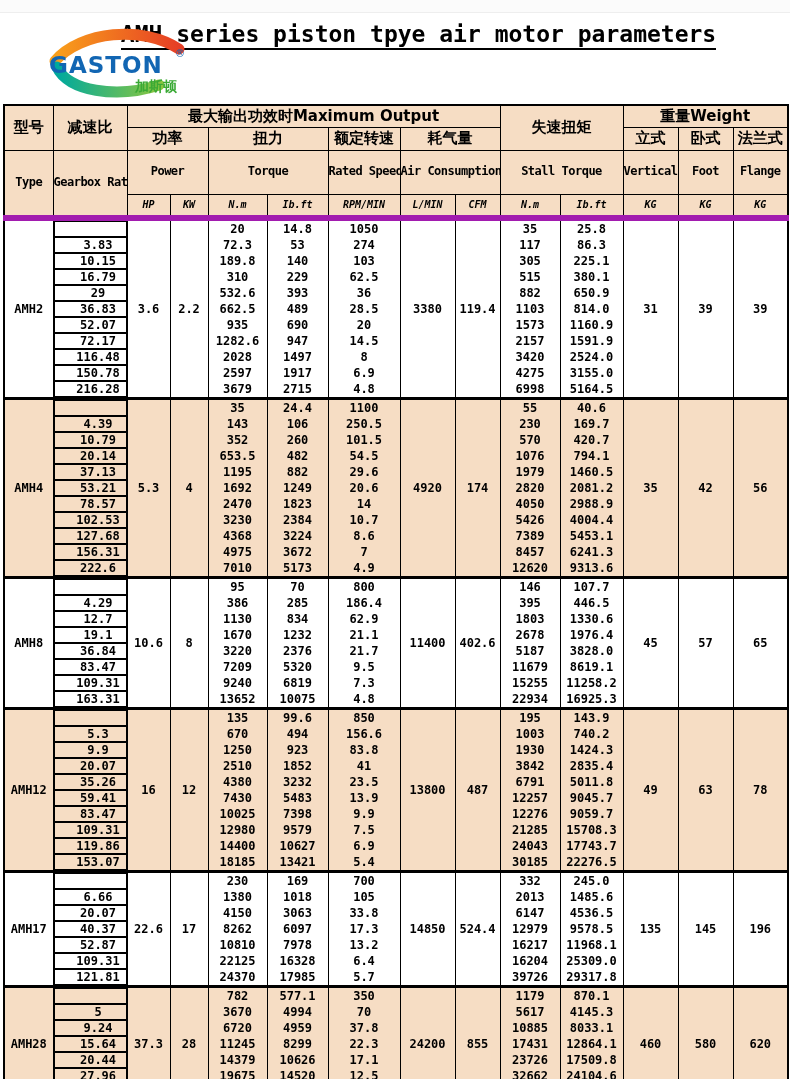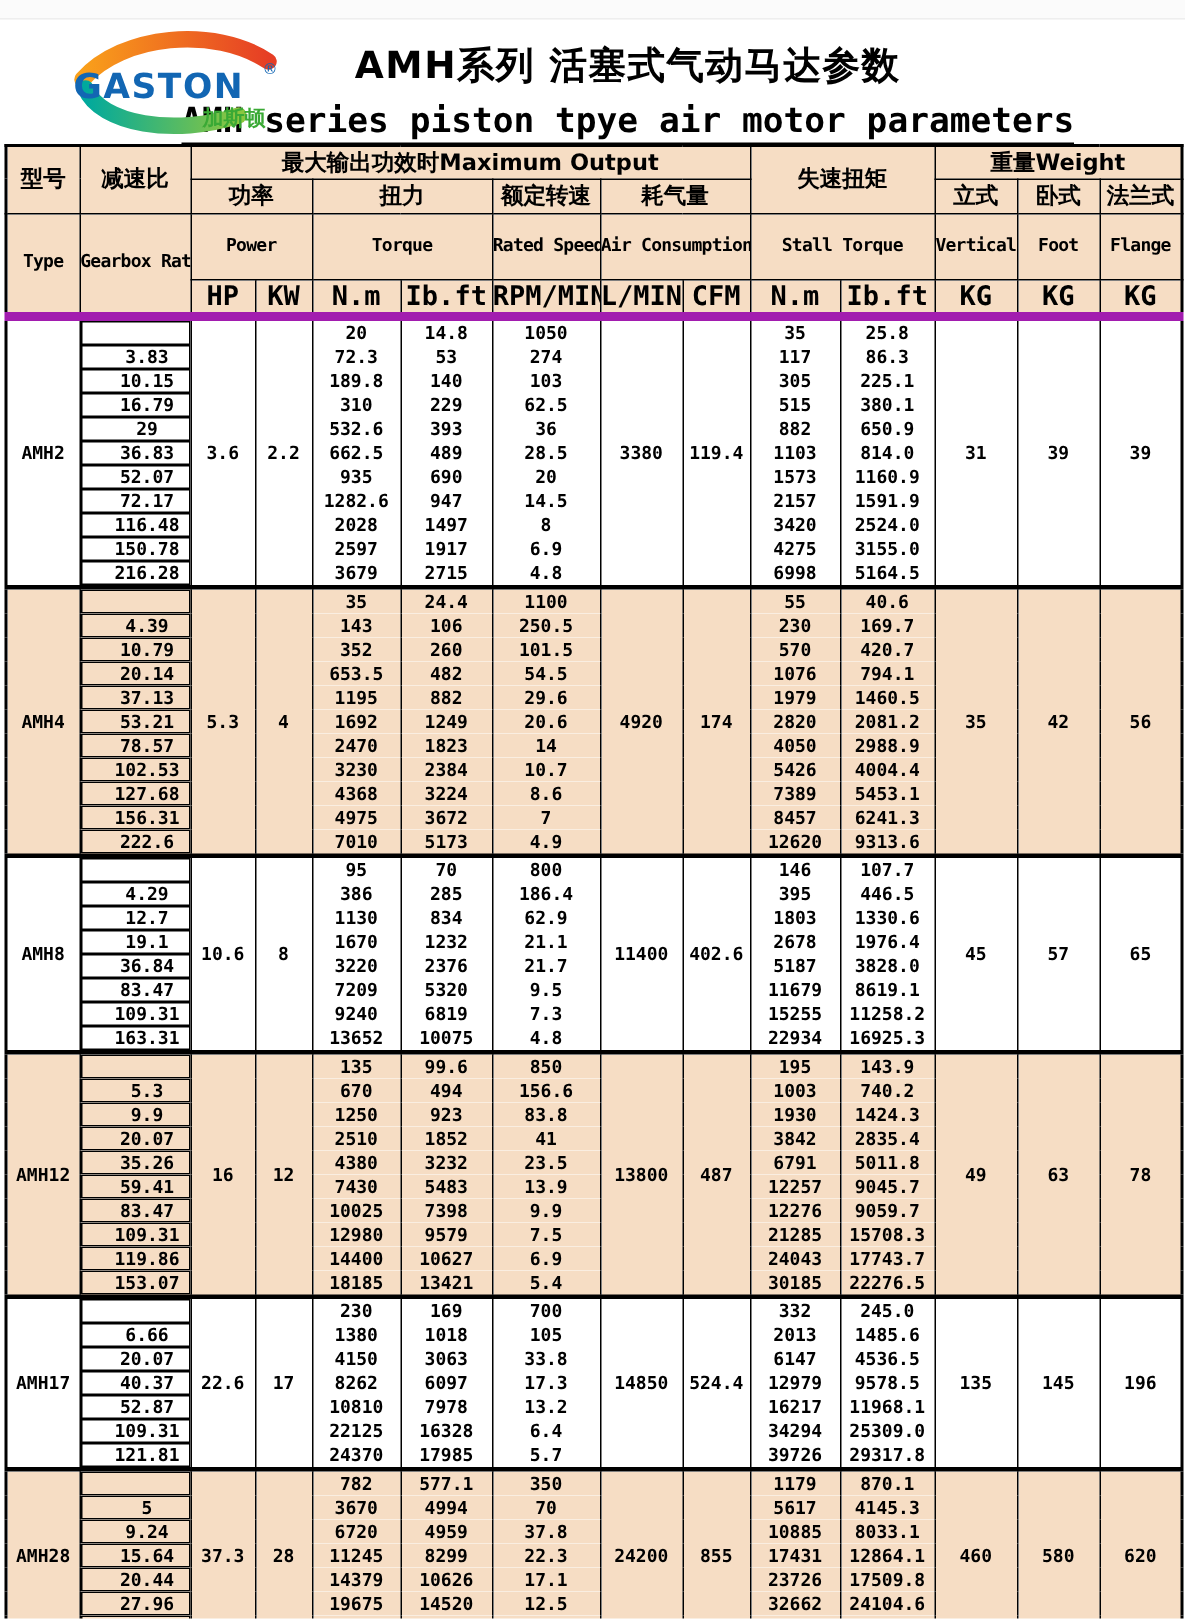--- a/index.html
+++ b/index.html
@@ -14,21 +14,21 @@
   .title-en span{border-bottom:2px solid #000;padding-bottom:1px;}
 
   table.params{width:784px;margin-left:3px;border-collapse:collapse;table-layout:fixed;
                border:2px solid #000;}
   table.params td,table.params th{border:1px solid #000;text-align:center;vertical-align:middle;
                padding:0;font-weight:bold;overflow:hidden;white-space:nowrap;}
   thead{border-bottom:6px solid #a21caf;}
   thead th{background:#f6ddc4;}
   .h-cn{font-size:15px;font-family:"DejaVu Sans","Liberation Sans",sans-serif;}
   .h-en{font-size:12px;letter-spacing:-0.5px;white-space:normal;line-height:1.3;}
-  .h-unit{font-size:18px;}
+  .h-unit{font-size:10px;font-style:italic;}
   tr.hrow-a{height:22px;} tr.hrow-b{height:23px;padding-left:48px;} tr.hrow-c{height:44px;margin-top:17px;} tr.hrow-d{height:24px;}
 
   tbody.block{border-top:3px solid #000;}
   tbody.block td{border-top:none;border-bottom:none;font-size:12px;height:16px;line-height:16px;}
   tbody.block.shaded td{background:#f6ddc4;}
   td.boxed{border:1px solid #000;}
   td.heavy{border-bottom:2px solid #000;}
   td.ratio-td{border-top:none;border-bottom:none;padding:0 6px;}
   .ratio-box{border:1px solid #000;height:14px;line-height:14px;margin:0 0;padding-left:16px;}
   td.vmid{vertical-align:middle;font-size:13px;}
@@ -51,21 +51,20 @@
         <stop offset="0" stop-color="#8cc63f"></stop>
           <stop offset="1" stop-color="#00a99d"></stop>
       </linearGradient>
     </defs>
     <path d="M8 36 C 34 6, 96 0, 132 24" stroke="url(#lgO)" stroke-width="11" fill="none" stroke-linecap="round"></path>
     <path d="M10 42 C 20 66, 70 74, 112 60" stroke="url(#lgG)" stroke-width="11" fill="none" stroke-linecap="round"></path>
     <text x="2" y="48" font-family="DejaVu Sans, sans-serif" font-size="23" font-weight="bold" fill="#1266b3" letter-spacing="1">GASTON</text>
     <text x="128" y="32" font-family="DejaVu Sans, sans-serif" font-size="10" fill="#1266b3">®</text>
     <text x="88" y="66" font-family="DejaVu Sans, sans-serif" font-size="14" font-weight="bold" fill="#3aa935">加斯顿</text>
   </svg>
-  <div class="title-cn">AMH系列 活塞式气动马达参数</div>
   <div class="title-en"><span>AMH series piston tpye air motor parameters</span></div>
 </div>
 
 <table class="params" id="param-table">
   <colgroup>
     <col style="width:49px">
       <col style="width:74px">
       <col style="width:43px">
       <col style="width:38px">
     <col style="width:59px">
@@ -652,21 +651,21 @@
         <td class="boxed">16217</td>
         <td class="boxed heavy">11968.1</td>
       </tr>
       <tr>
         <td class="ratio-td">
           <div class="ratio-box">109.31</div>
         </td>
         <td class="boxed">22125</td>
         <td class="boxed">16328</td>
         <td class="boxed">6.4</td>
-        <td class="boxed">34294</td>
+        <td class="boxed">16204</td>
         <td class="boxed heavy">25309.0</td>
       </tr>
       <tr>
         <td class="ratio-td">
           <div class="ratio-box">121.81</div>
         </td>
         <td class="boxed">24370</td>
         <td class="boxed">17985</td>
         <td class="boxed">5.7</td>
         <td class="boxed">39726</td>

